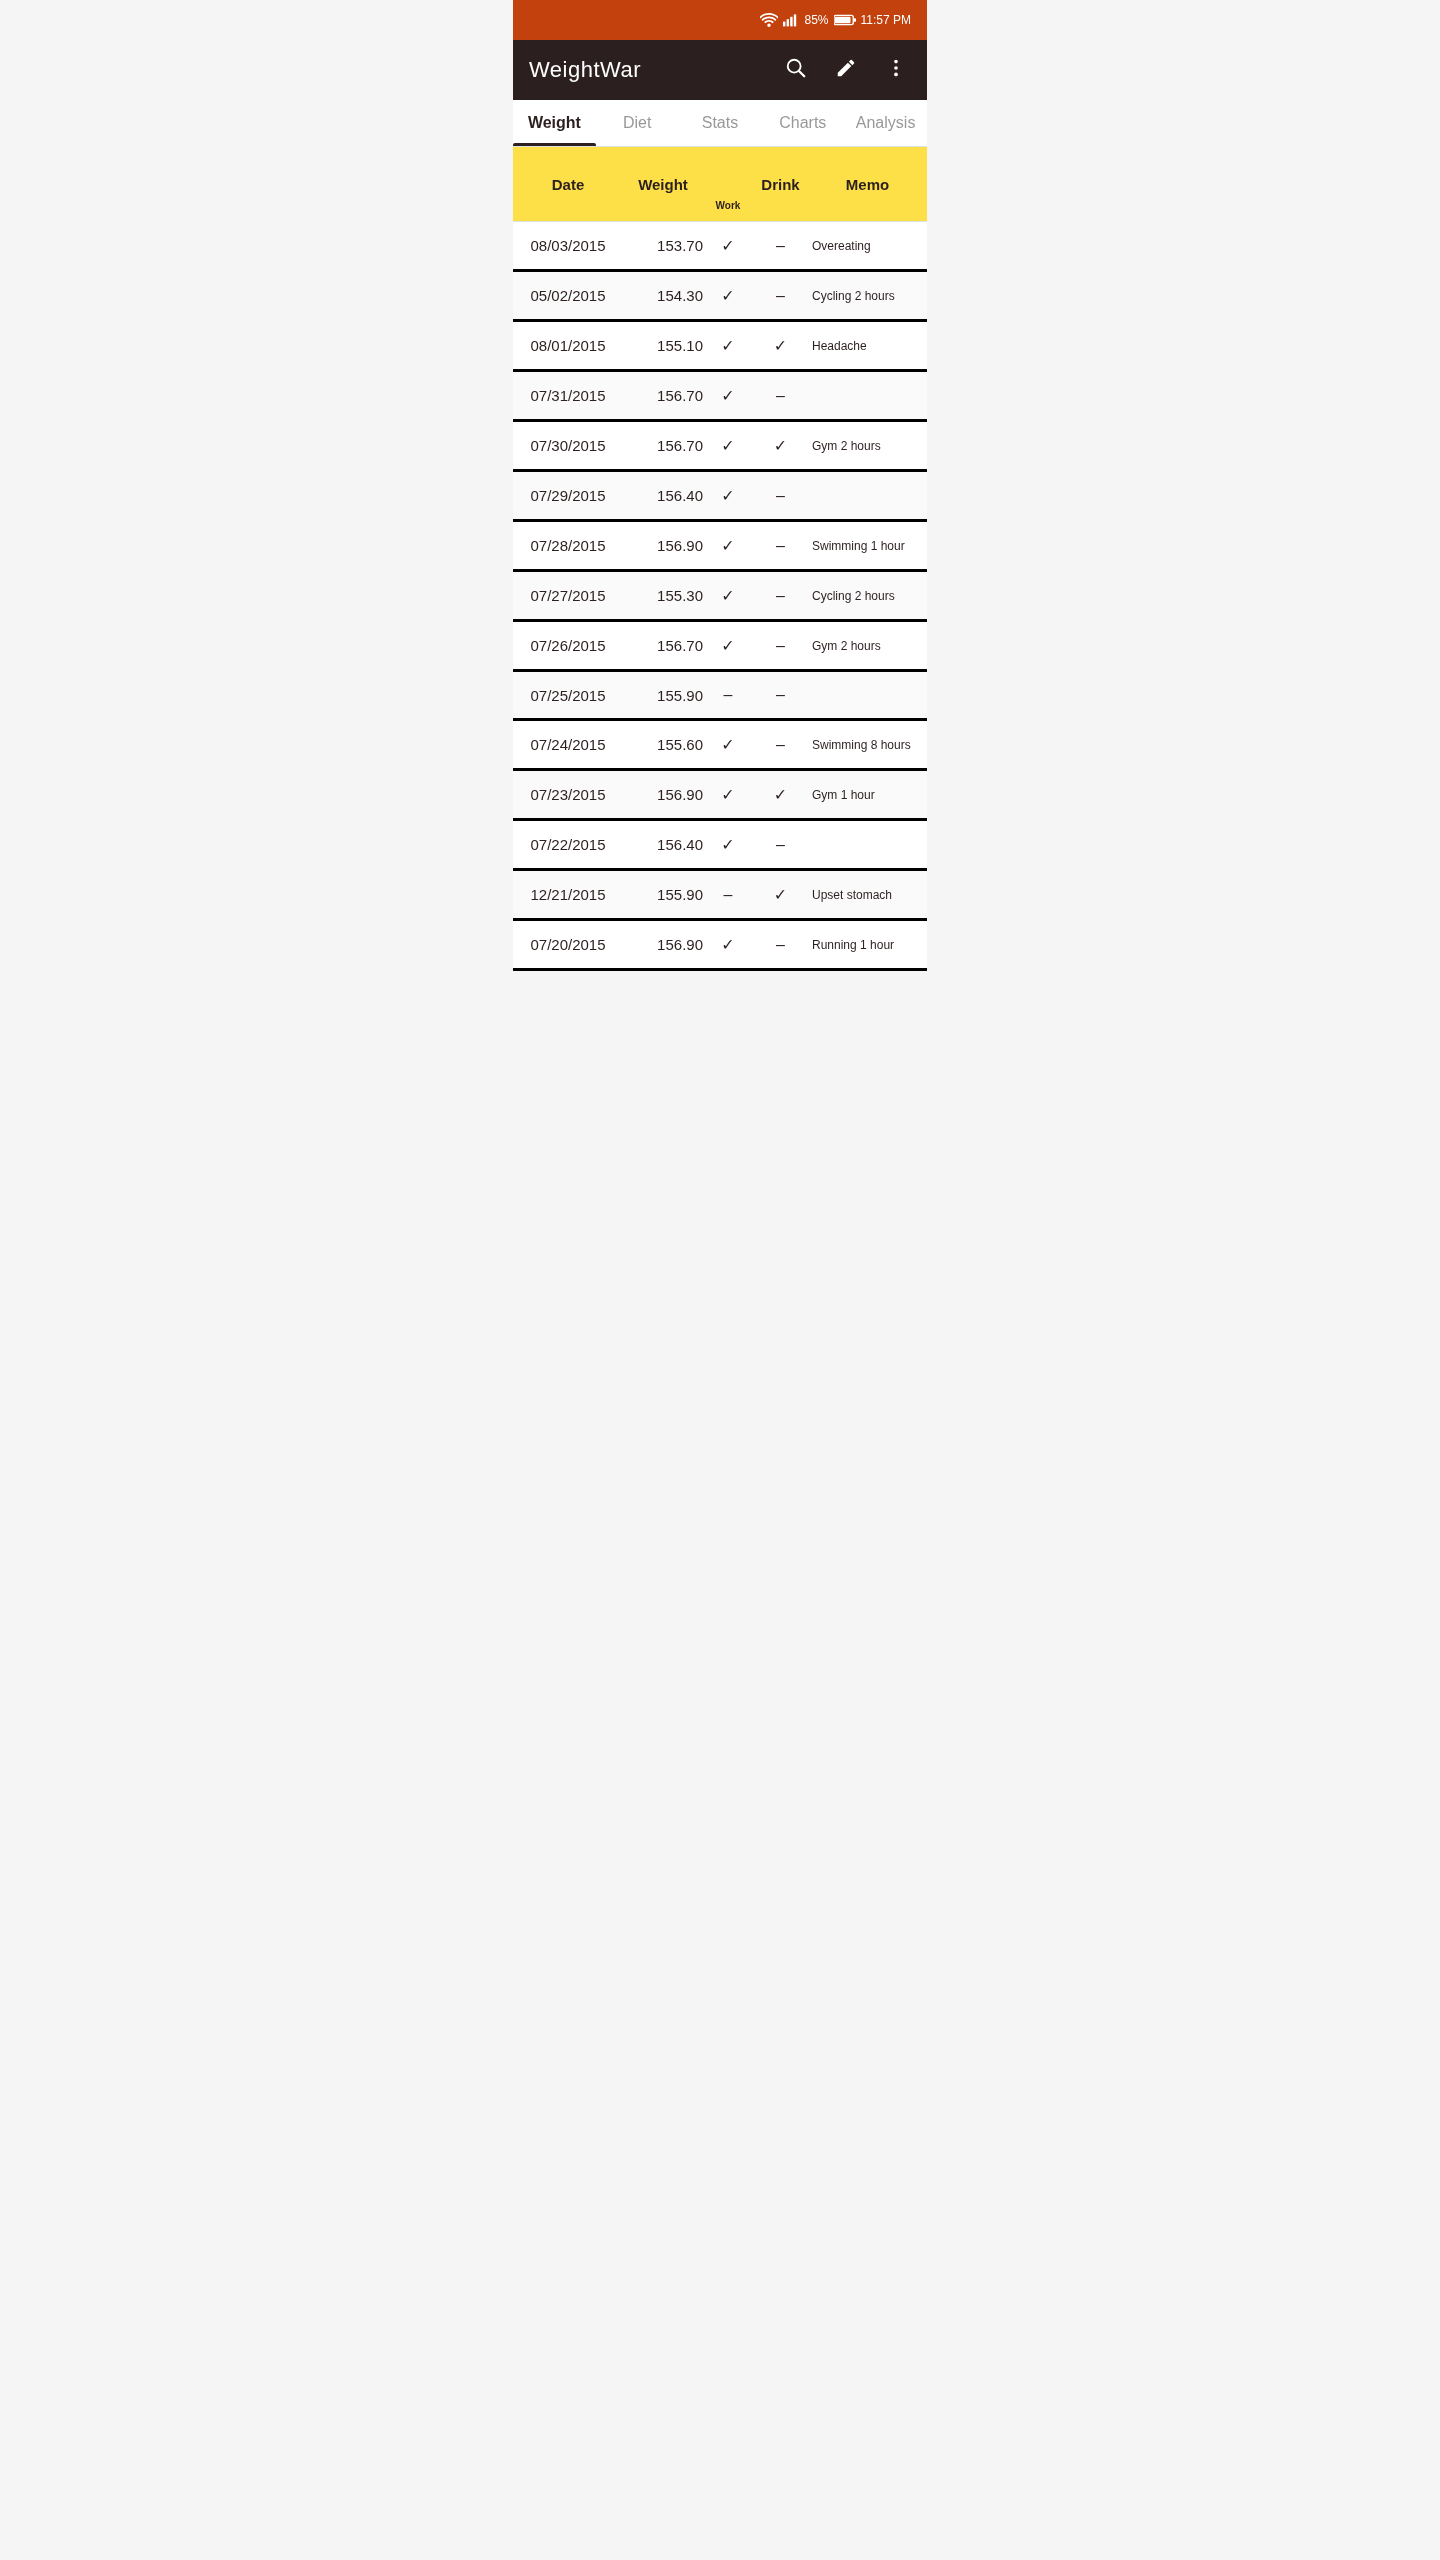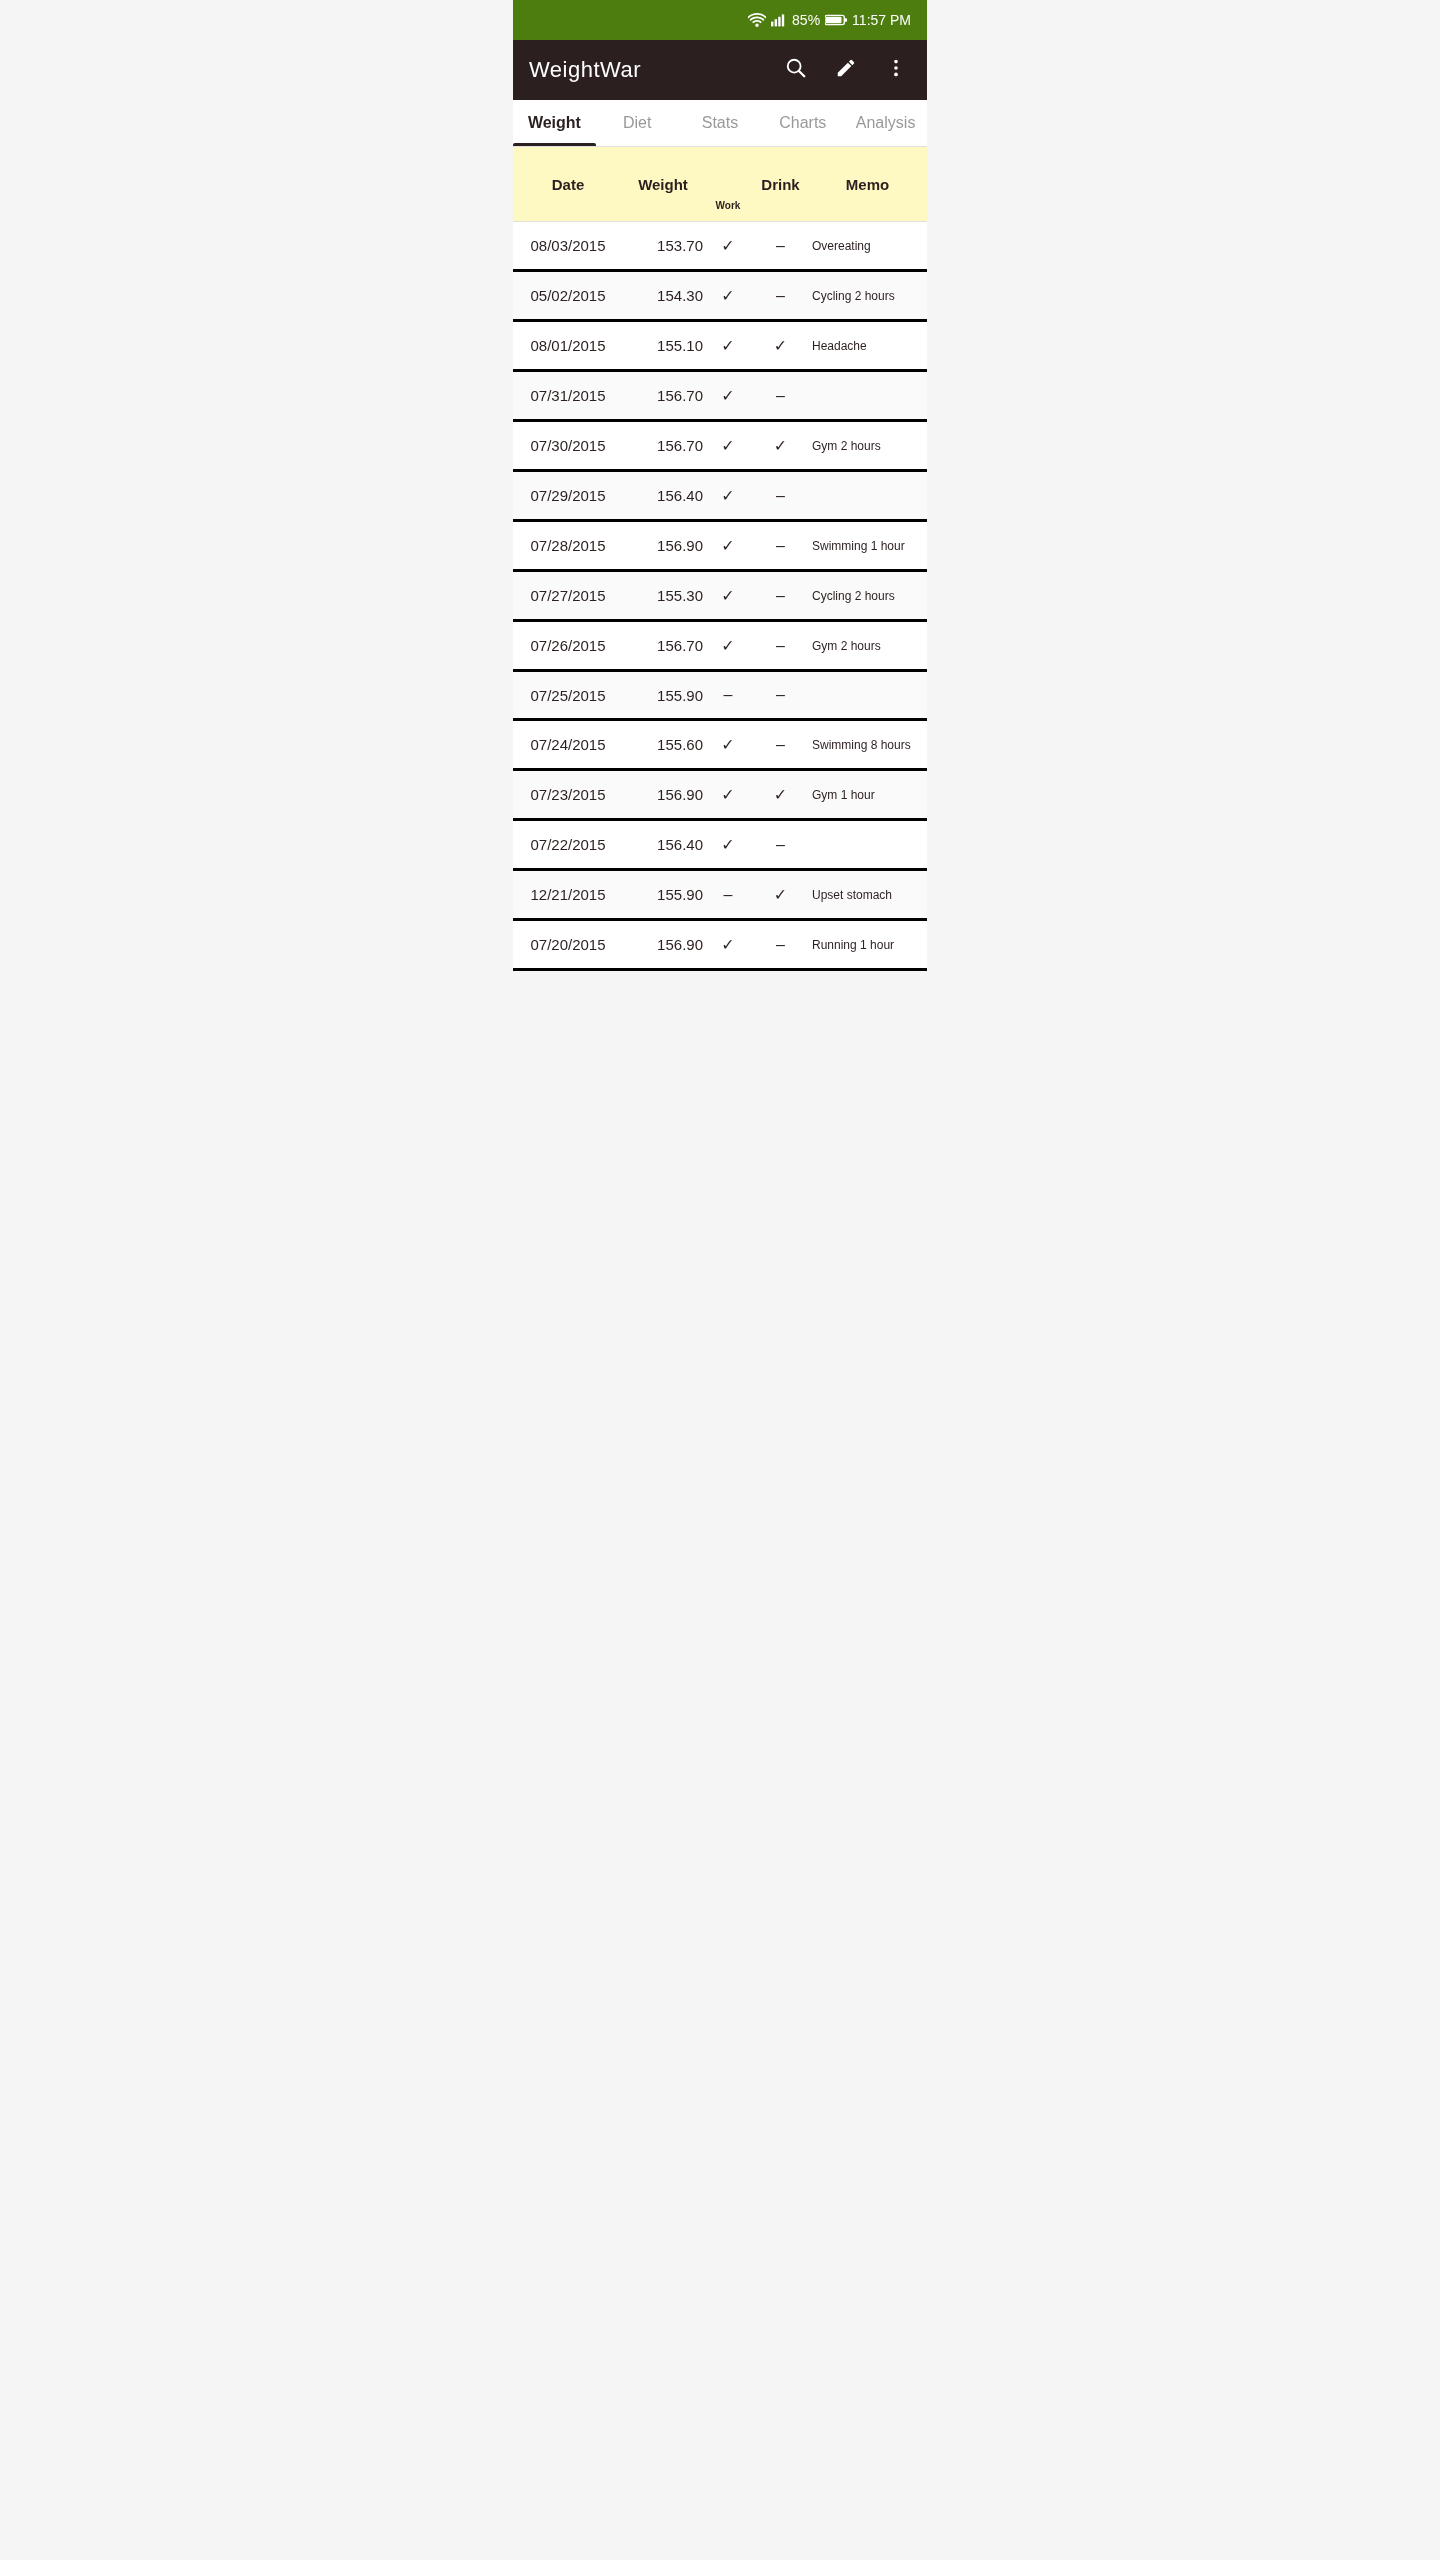--- a/index.html
+++ b/index.html
@@ -7,29 +7,29 @@
     body {
       font-family: 'Helvetica Neue', Arial, sans-serif;
       background: #f5f5f5;
       width: 414px;
       margin: 0 auto;
       overflow-x: hidden;
     }
 
     
     .status-bar {
-      background: #4d7c0f;
+      background: #c2410c;
       color: white;
       height: 40px;
       display: flex;
       align-items: center;
       justify-content: flex-end;
       padding: 8px 16px;
       gap: 6px;
-      font-size: 14px;
+      font-size: 12px;
       font-weight: 500;
     }
     .status-icons {
       display: flex;
       align-items: center;
       gap: 5px;
     }
 
     
     .app-bar {
@@ -86,21 +86,21 @@
       bottom: 0;
       left: 0;
       right: 0;
       height: 3px;
       background: #2c1f1f;
       border-radius: 2px 2px 0 0;
     }
 
     
     .table-header {
-      background: #fef9c3;
+      background: #fde047;
       display: flex;
       align-items: center;
       padding: 10px 0;
       border-bottom: 1px solid #e0e0e0;
     }
     .col-date { width: 110px; text-align: center; font-size: 15px; font-weight: 600; color: #2c1f1f; }
     .col-weight { width: 80px; text-align: center; font-size: 15px; font-weight: 600; color: #2c1f1f; }
     .col-workout { width: 50px; text-align: center; font-size: 10px; font-weight: 600; color: #2c1f1f; margin-top: 43px; }
     .col-drink { width: 55px; text-align: center; font-size: 15px; font-weight: 600; color: #2c1f1f; }
     .col-memo { flex: 1; text-align: center; font-size: 15px; font-weight: 600; color: #2c1f1f; }

